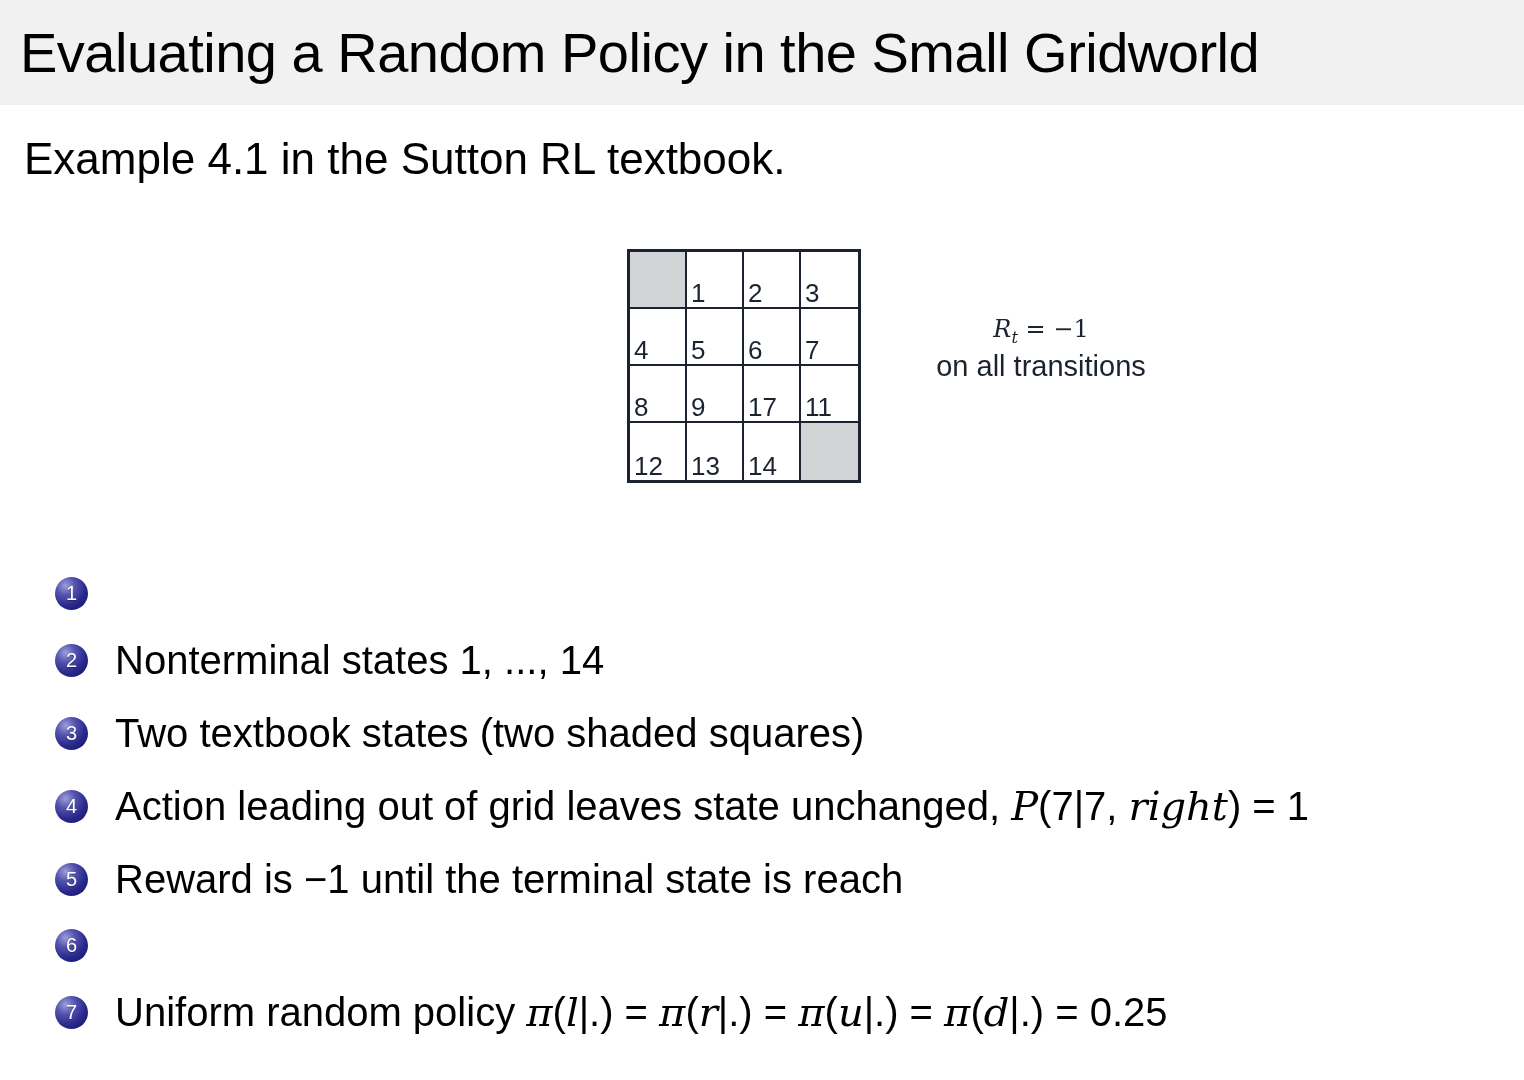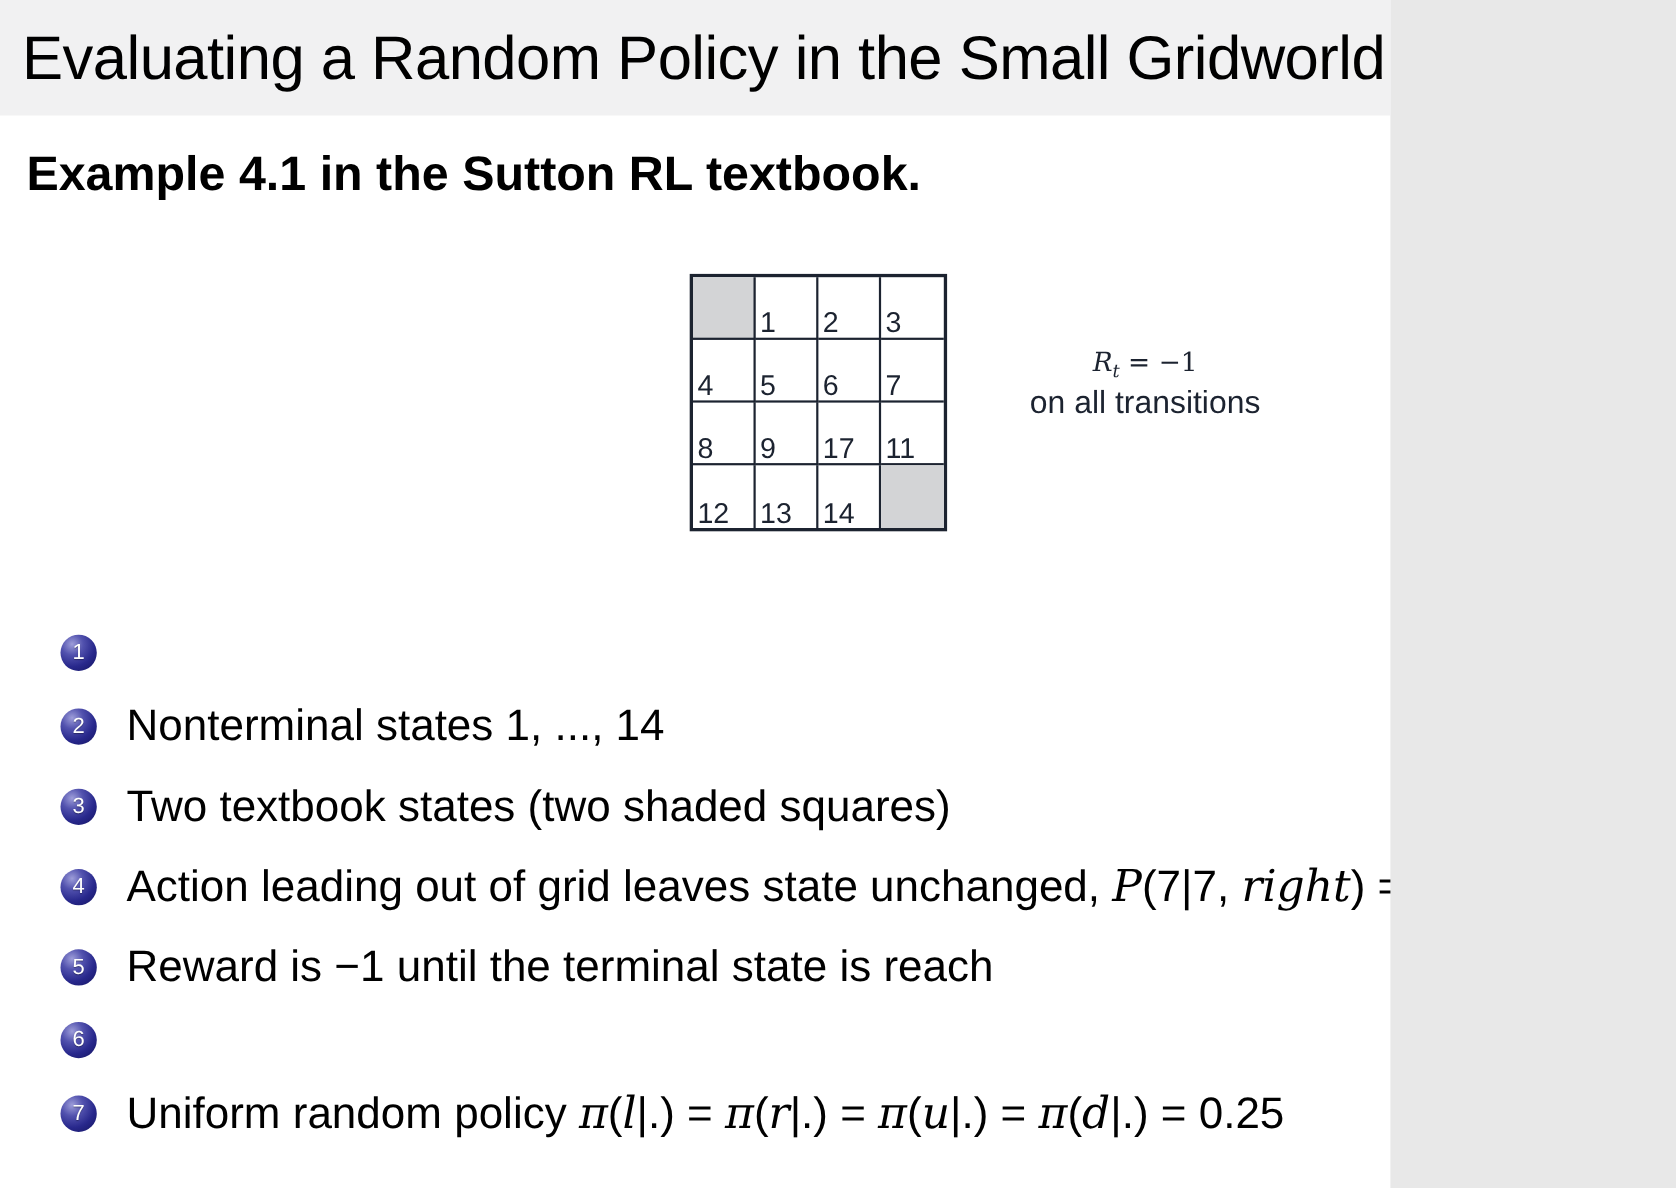--- a/index.html
+++ b/index.html
@@ -6,41 +6,41 @@
     --title-band:#f1f1f2;
     --background:#ffffff;
     --figure-ink:#1c2330;
     --grid-shade:#d3d4d6;
     --text:#000000;
   }
   *{box-sizing:border-box;}
   html,body{margin:0;padding:0;background:#e8e8e8;}
   .slide{
     position:relative;
-    width:1264px;height:1080px;
+    width:1524px;height:1080px;
     background:var(--background);
     overflow:hidden;
     font-family:"Liberation Sans","DejaVu Sans",sans-serif;
     color:var(--text);
   }
   
   .titlebar{
     position:absolute;left:0;top:0;width:1524px;height:105px;
     background:var(--title-band);
     display:flex;align-items:center;
   }
   .title{
     margin:0;padding-left:20px;
     font-size:56px;font-weight:normal;letter-spacing:-0.5px;
     color:var(--text);
   }
   
   .subtitle{
     position:absolute;left:24px;top:134px;margin:0;
-    font-size:44px;font-weight:bold;
+    font-size:44px;font-weight:normal;
   }
   
   .figure{position:absolute;left:0;top:0;width:1524px;height:1080px;pointer-events:none;}
   .cross-wrap{position:absolute;left:405px;top:300px;width:132px;text-align:center;}
   .cross-svg{display:block;margin:0 auto;}
   .actions-label{
     margin-top:6px;
     font-size:30px;color:var(--figure-ink);
   }
   .grid{

